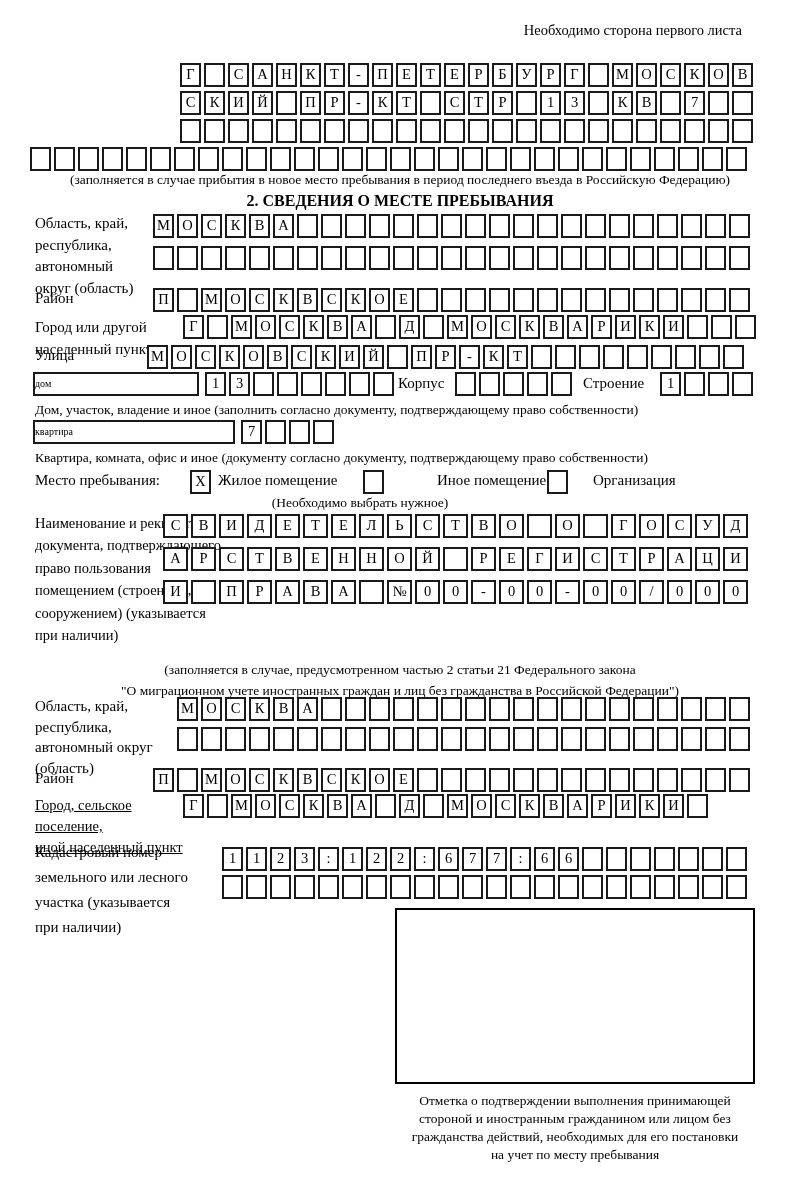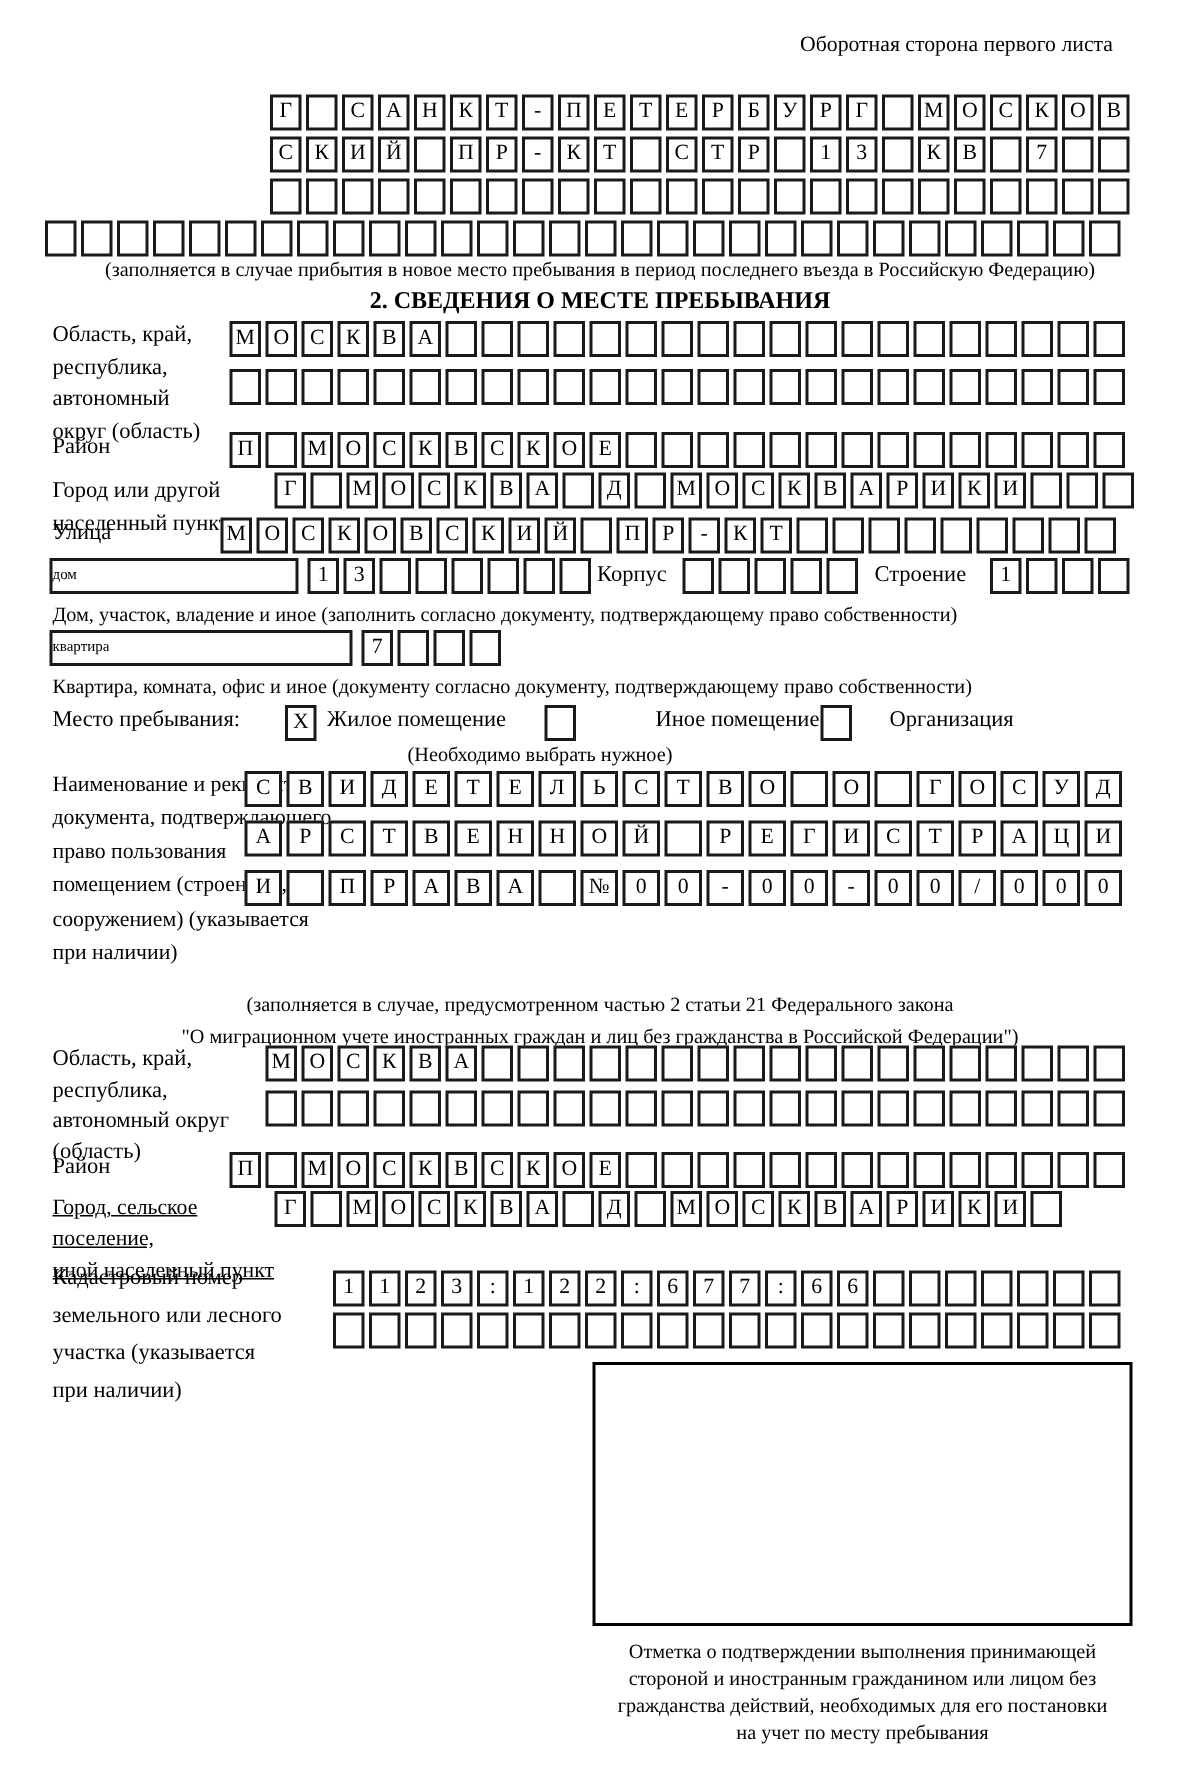--- a/index.html
+++ b/index.html
@@ -20,21 +20,21 @@
   .wide .cell{width:25px;}
   .fieldrect{box-sizing:border-box;height:24px;border:2px solid #1a1a1a;
         font-size:10px;line-height:20px;}
   .stampbox{box-sizing:border-box;border:2px solid #000;background:#fff;}
 </style>
 </head>
 <body>
 
 <div class="page">
 
-  <div class="abs title" style="top:22px;right:58px;">Оборотная сторона первого листа</div>
+  <div class="abs title" style="top:22px;right:58px;">Необходимо сторона первого листа</div>
 
   <div class="abs boxrow" style="left:180px;top:63px;"><span class="cell">Г</span><span class="cell"></span><span class="cell">С</span><span class="cell">А</span><span class="cell">Н</span><span class="cell">К</span><span class="cell">Т</span><span class="cell">-</span><span class="cell">П</span><span class="cell">Е</span><span class="cell">Т</span><span class="cell">Е</span><span class="cell">Р</span><span class="cell">Б</span><span class="cell">У</span><span class="cell">Р</span><span class="cell">Г</span><span class="cell"></span><span class="cell">М</span><span class="cell">О</span><span class="cell">С</span><span class="cell">К</span><span class="cell">О</span><span class="cell">В</span></div>
   <div class="abs boxrow" style="left:180px;top:91px;"><span class="cell">С</span><span class="cell">К</span><span class="cell">И</span><span class="cell">Й</span><span class="cell"></span><span class="cell">П</span><span class="cell">Р</span><span class="cell">-</span><span class="cell">К</span><span class="cell">Т</span><span class="cell"></span><span class="cell">С</span><span class="cell">Т</span><span class="cell">Р</span><span class="cell"></span><span class="cell">1</span><span class="cell">3</span><span class="cell"></span><span class="cell">К</span><span class="cell">В</span><span class="cell"></span><span class="cell">7</span><span class="cell"></span><span class="cell"></span></div>
   <div class="abs boxrow" style="left:180px;top:119px;"><span class="cell"></span><span class="cell"></span><span class="cell"></span><span class="cell"></span><span class="cell"></span><span class="cell"></span><span class="cell"></span><span class="cell"></span><span class="cell"></span><span class="cell"></span><span class="cell"></span><span class="cell"></span><span class="cell"></span><span class="cell"></span><span class="cell"></span><span class="cell"></span><span class="cell"></span><span class="cell"></span><span class="cell"></span><span class="cell"></span><span class="cell"></span><span class="cell"></span><span class="cell"></span><span class="cell"></span></div>
   <div class="abs boxrow" style="left:30px;top:147px;"><span class="cell"></span><span class="cell"></span><span class="cell"></span><span class="cell"></span><span class="cell"></span><span class="cell"></span><span class="cell"></span><span class="cell"></span><span class="cell"></span><span class="cell"></span><span class="cell"></span><span class="cell"></span><span class="cell"></span><span class="cell"></span><span class="cell"></span><span class="cell"></span><span class="cell"></span><span class="cell"></span><span class="cell"></span><span class="cell"></span><span class="cell"></span><span class="cell"></span><span class="cell"></span><span class="cell"></span><span class="cell"></span><span class="cell"></span><span class="cell"></span><span class="cell"></span><span class="cell"></span><span class="cell"></span></div>
   <div class="abs note center" style="left:0;top:172px;width:800px;">(заполняется в случае прибытия в новое место пребывания в период последнего въезда в Российскую Федерацию)</div>
 
   <div class="abs header center" style="left:0;top:192px;width:800px;">2. СВЕДЕНИЯ О МЕСТЕ ПРЕБЫВАНИЯ</div>
 
   <div class="abs label" style="left:35px;top:213px;width:130px;line-height:21.5px;">Область, край,

